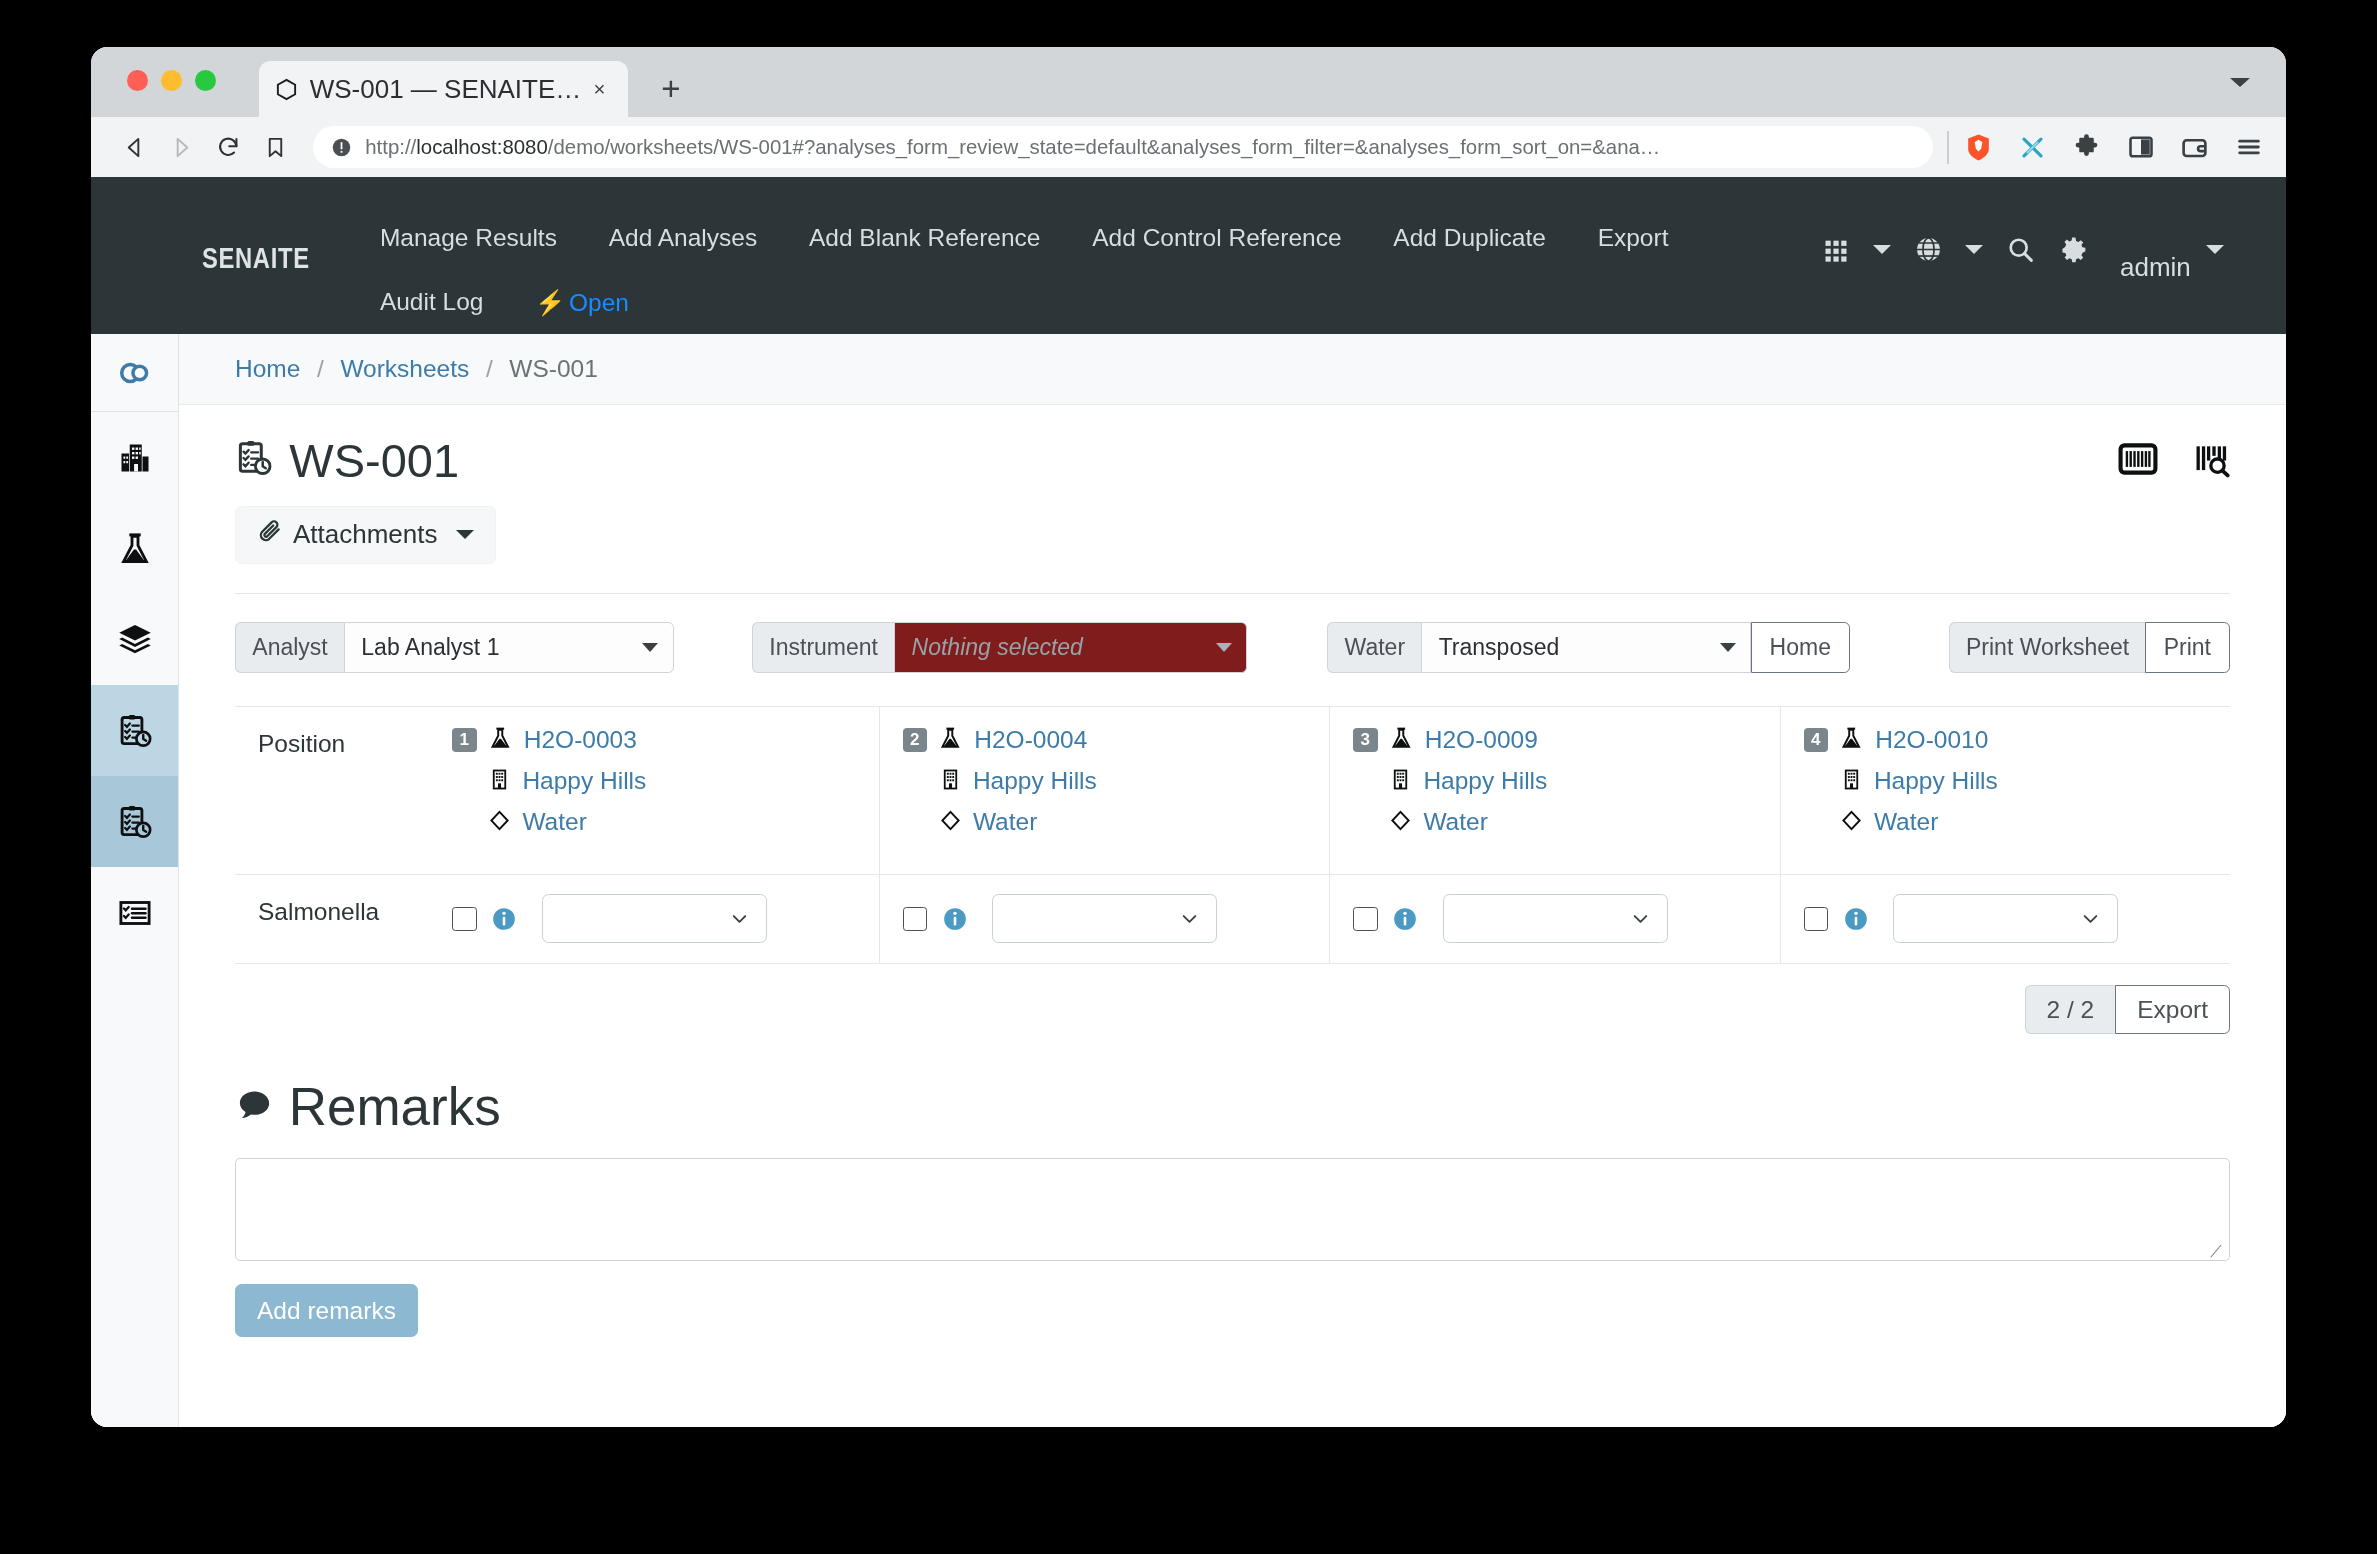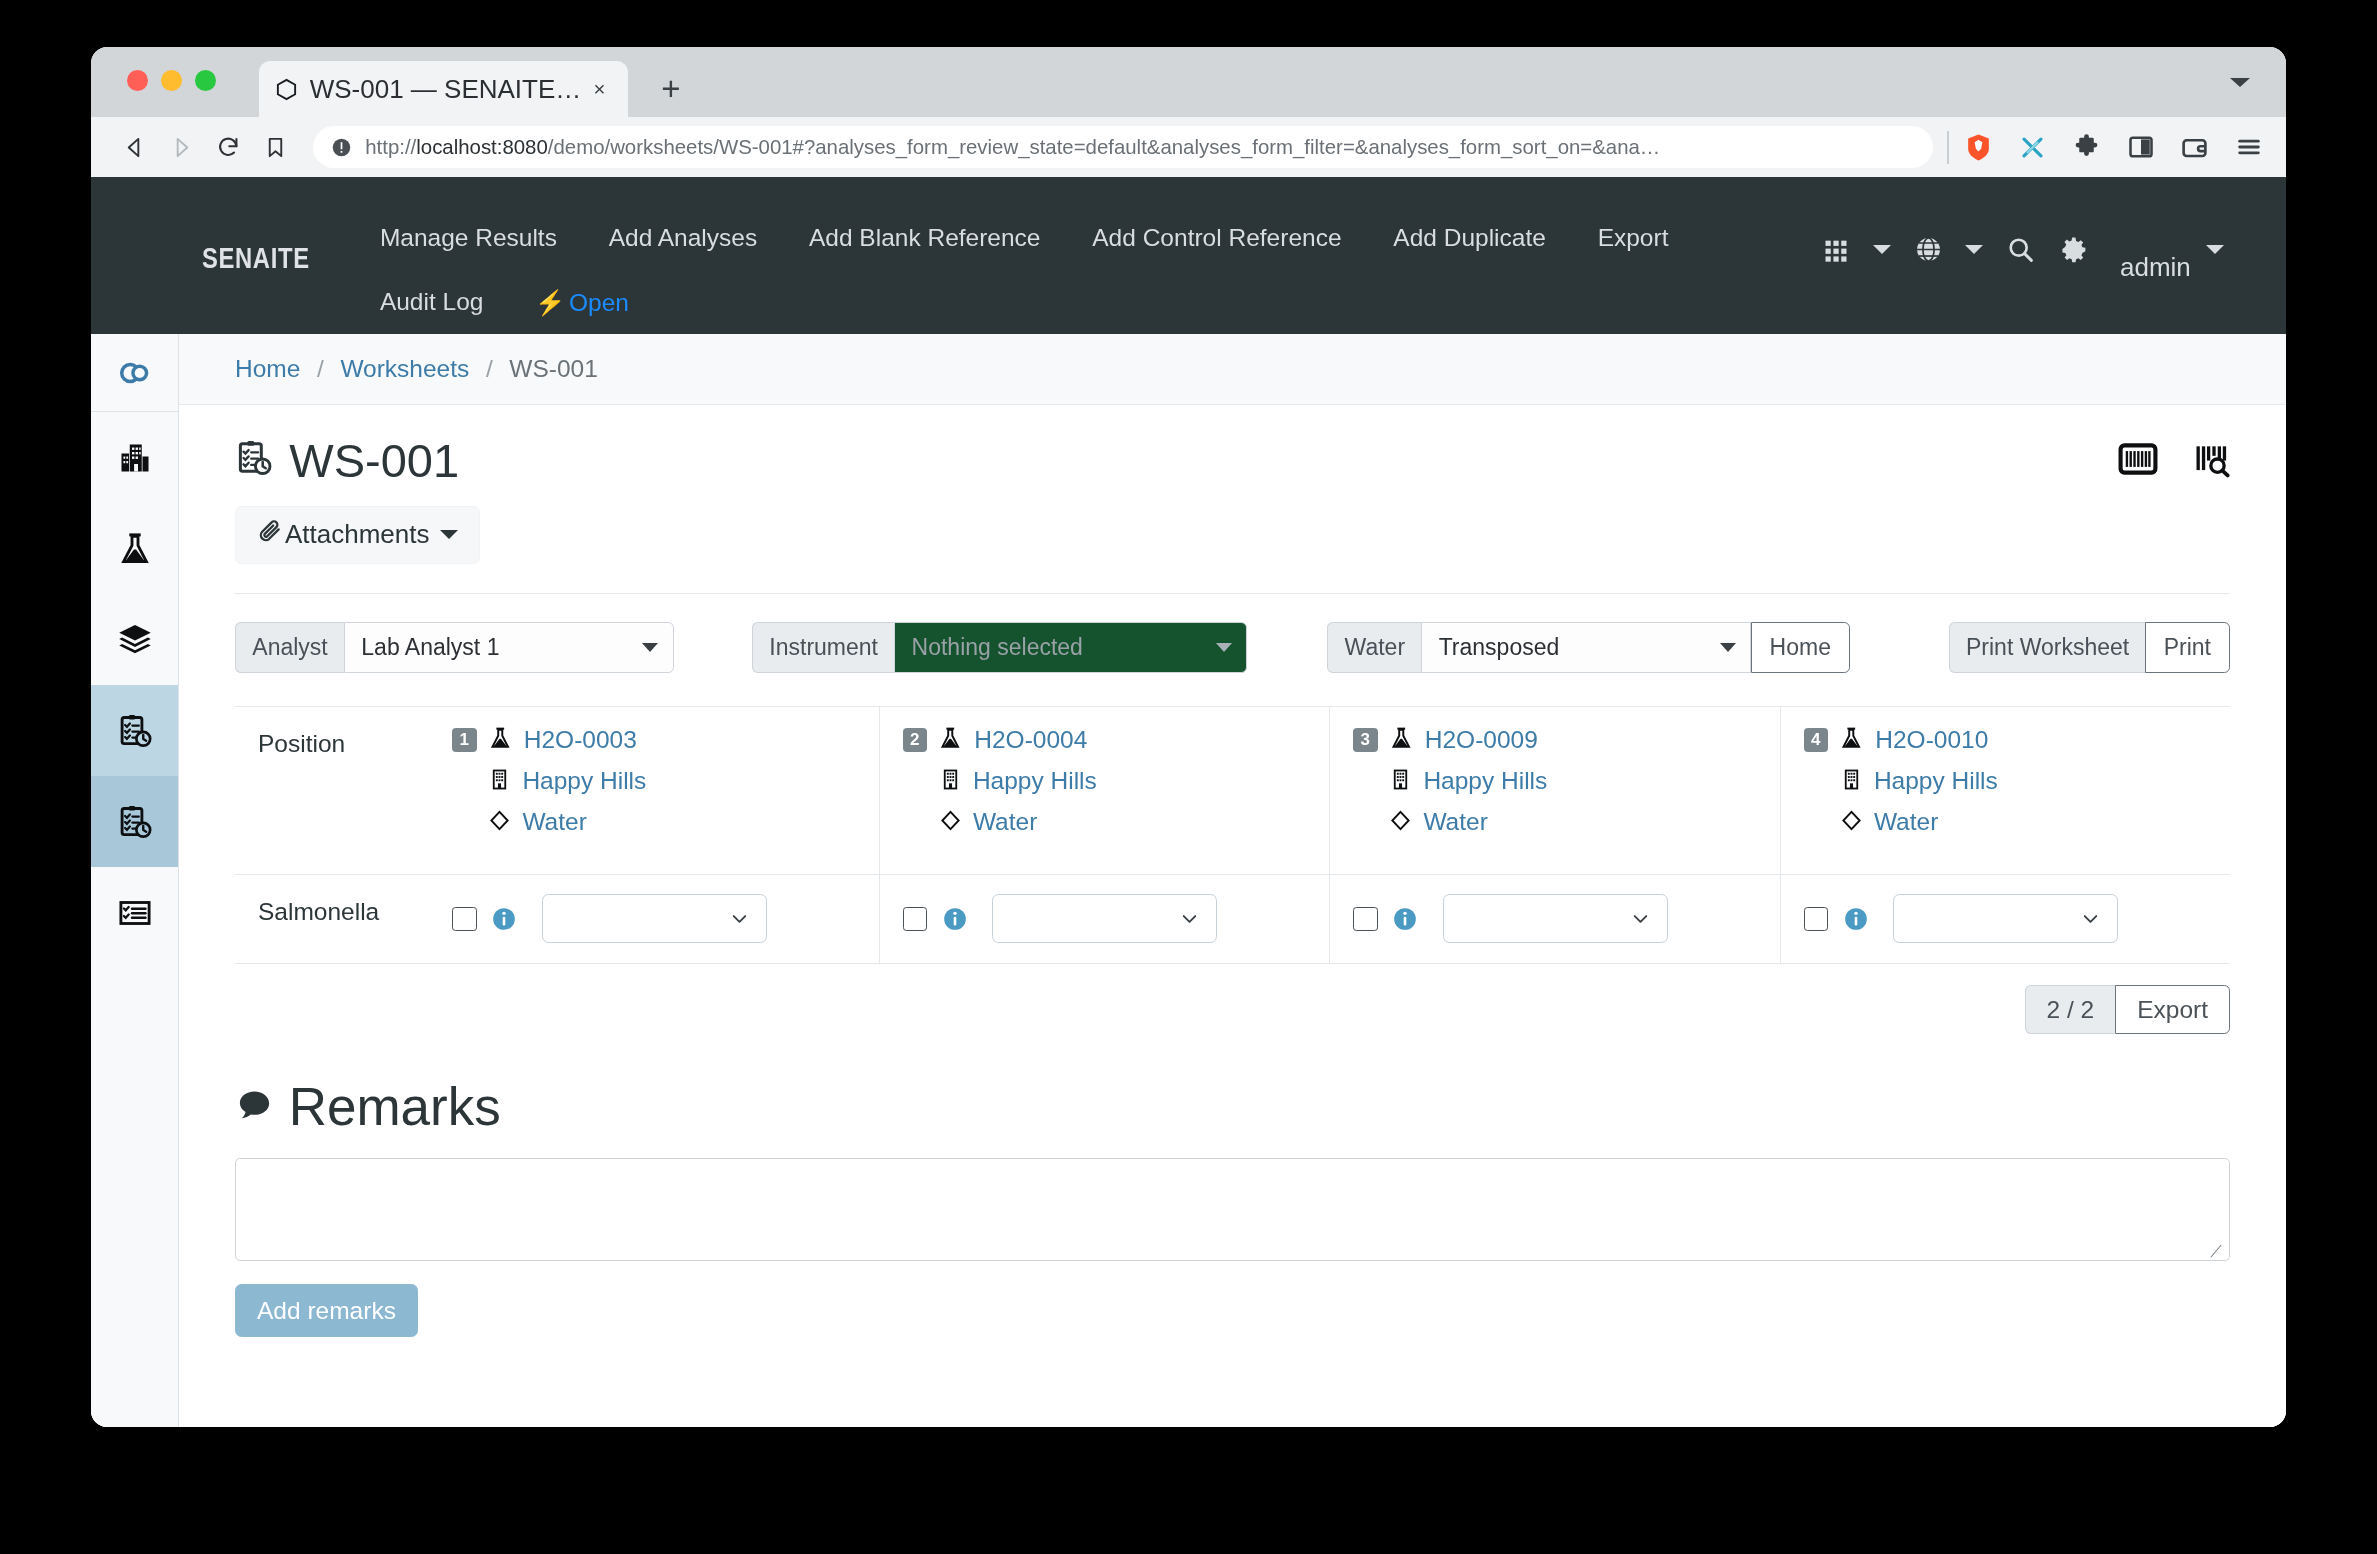--- a/index.html
+++ b/index.html
@@ -177,21 +177,21 @@
     padding: 28px 51px 0 56px;
   }
   .page-title {
     font-size: 47px; color: #2c3538; font-weight: 400;
     display: flex; align-items: center; gap: 16.3px;
   }
   .head-right { margin-left: auto; display: flex; align-items: center; gap: 34px; }
 
   .attach-btn {
     margin: 18px 0 0 56px;
-    display: inline-flex; align-items: center; gap: 2px;
+    display: inline-flex; align-items: center; gap: 10px;
     background: #f5f7f8; border: 0.8px solid #f0f2f4;
     border-radius: 6.5px;
     padding: 11.4px 21px;
     font-size: 26px; color: #2c3538;
   }
 
   .divider { height: 0.8px; background: #e4e8eb; margin: 29px 56px 0 56px; }
 
   
   .filters {
@@ -206,21 +206,21 @@
     font-size: 23px; color: #495057; white-space: nowrap;
   }
   .ig .sel {
     border: 0.8px solid #ced4da; border-radius: 0 5.7px 5.7px 0;
     background: #fdfdfe;
     display: flex; align-items: center; justify-content: space-between;
     padding: 0 14.7px 0 16.3px;
     font-size: 23px; color: #2c3034;
     min-width: 0;
   }
-  .ig .sel.muted { color: #9aa1a7; background: #14532d; }
+  .ig .sel.muted { color: #9aa1a7; background: #7f1d1d; font-style: italic; }
   .ig .sel .cd {
     width: 0; height: 0; margin-left: 21px;
     border-left: 8.2px solid transparent;
     border-right: 8.2px solid transparent;
     border-top: 9.8px solid #3a3f44;
   }
   .ig .sel.muted .cd { border-top-color: #a9b0b6; }
   .ig .btn {
     border: 0.8px solid #6c757d; background: #fff;
     display: flex; align-items: center; padding: 0 18px;

